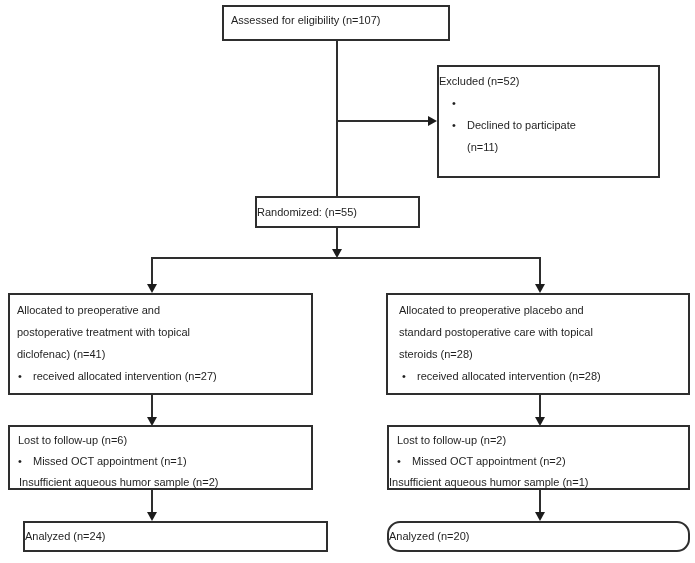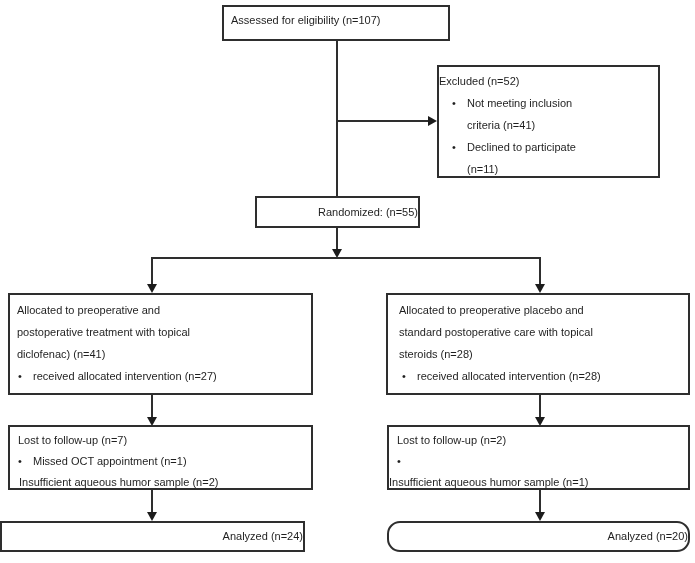--- a/index.html
+++ b/index.html
@@ -17,21 +17,21 @@
     color: #1f1f1f;
     overflow: hidden;
   }
   .box {
     position: absolute;
     box-sizing: border-box;
     border: 2px solid #2e2e2e;
     background: #ffffff;
   }
   .center-text {
-    text-align: right;
+    text-align: left;
   }
   .title {
     white-space: pre-line;
     line-height: 22px;
   }
   .bullet-row {
     display: flex;
     line-height: 22px;
   }
   .dot {
@@ -70,43 +70,41 @@
   .box-alloc-l    { left: 8px;   top: 293px; width: 305px; height: 102px; padding: 4px 4px 0 7px; }
   .box-alloc-r    { left: 386px; top: 293px; width: 304px; height: 102px; padding: 4px 4px 12px 11px; }
   .box-alloc-l .bullet-row { padding-left: 1px; }
   .box-alloc-r .bullet-row { padding-left: 3px; }
   .box-lost-l     { left: 8px;   top: 425px; width: 305px; height: 65px;  padding-top: 3px; }
   .box-lost-r     { left: 387px; top: 425px; width: 303px; height: 65px;  padding-top: 3px; }
   .lost-title  { line-height: 21px; padding-left: 8px; }
   .lost-bullet { line-height: 21px; padding-left: 8px; }
   .lost-note   { line-height: 21px; padding-left: 9px; white-space: nowrap; }
   .box-lost-r .lost-note { padding-left: 0; }
-  .box-analyzed-l { left: 0;   top: 521px; width: 305px; height: 31px;  line-height: 27px; }
+  .box-analyzed-l { left: 23px;   top: 521px; width: 305px; height: 31px;  line-height: 27px; }
   .box-analyzed-r { left: 387px; top: 521px; width: 303px; height: 31px;  line-height: 27px; border-radius: 13px; }
 </style>
 </head>
 <body>
 
 <div class="canvas">
 
   <div class="box box-assessed">
     <span>Assessed for eligibility (n=107)</span>
   </div>
 
   <div class="line" style="left:336px; top:41px; width:2px; height:155px;"></div>
 
   <div class="line" style="left:337px; top:120px; width:92px; height:2px;"></div>
   <div class="arrow-right" style="left:428px; top:116px;"></div>
 
   <div class="box box-excluded">
     <div class="title">Excluded (n=52)</div>
     <div class="bullet-row">
       <span class="dot">•</span>
-      <span class="bullet-text">Not meeting inclusion
-criteria (n=41)</span>
     </div>
     <div class="bullet-row">
       <span class="dot">•</span>
       <span class="bullet-text">Declined to participate
 (n=11)</span>
     </div>
   </div>
 
   <div class="box box-randomized center-text">
     <span>Randomized: (n=55)</span>
@@ -140,32 +138,33 @@
       <span class="bullet-text">received allocated intervention (n=28)</span>
     </div>
   </div>
 
   <div class="line" style="left:151px; top:395px; width:2px; height:22px;"></div>
   <div class="arrow-down" style="left:147px; top:417px;"></div>
   <div class="line" style="left:539px; top:395px; width:2px; height:22px;"></div>
   <div class="arrow-down" style="left:535px; top:417px;"></div>
 
   <div class="box box-lost-l">
-    <div class="lost-title">Lost to follow-up (n=7)</div>
+    <div class="lost-title">Lost to follow-up (n=6)</div>
     <div class="bullet-row lost-bullet">
       <span class="dot">•</span>
       <span class="bullet-text">Missed OCT appointment (n=1)</span>
     </div>
     <div class="lost-note">Insufficient aqueous humor sample (n=2)</div>
   </div>
 
   <div class="box box-lost-r">
     <div class="lost-title">Lost to follow-up (n=2)</div>
     <div class="bullet-row lost-bullet">
       <span class="dot">•</span>
+      <span class="bullet-text">Missed OCT appointment (n=2)</span>
     </div>
     <div class="lost-note">Insufficient aqueous humor sample (n=1)</div>
   </div>
 
   <div class="line" style="left:151px; top:490px; width:2px; height:22px;"></div>
   <div class="arrow-down" style="left:147px; top:512px;"></div>
   <div class="line" style="left:539px; top:490px; width:2px; height:22px;"></div>
   <div class="arrow-down" style="left:535px; top:512px;"></div>
 
   <div class="box box-analyzed-l center-text">

